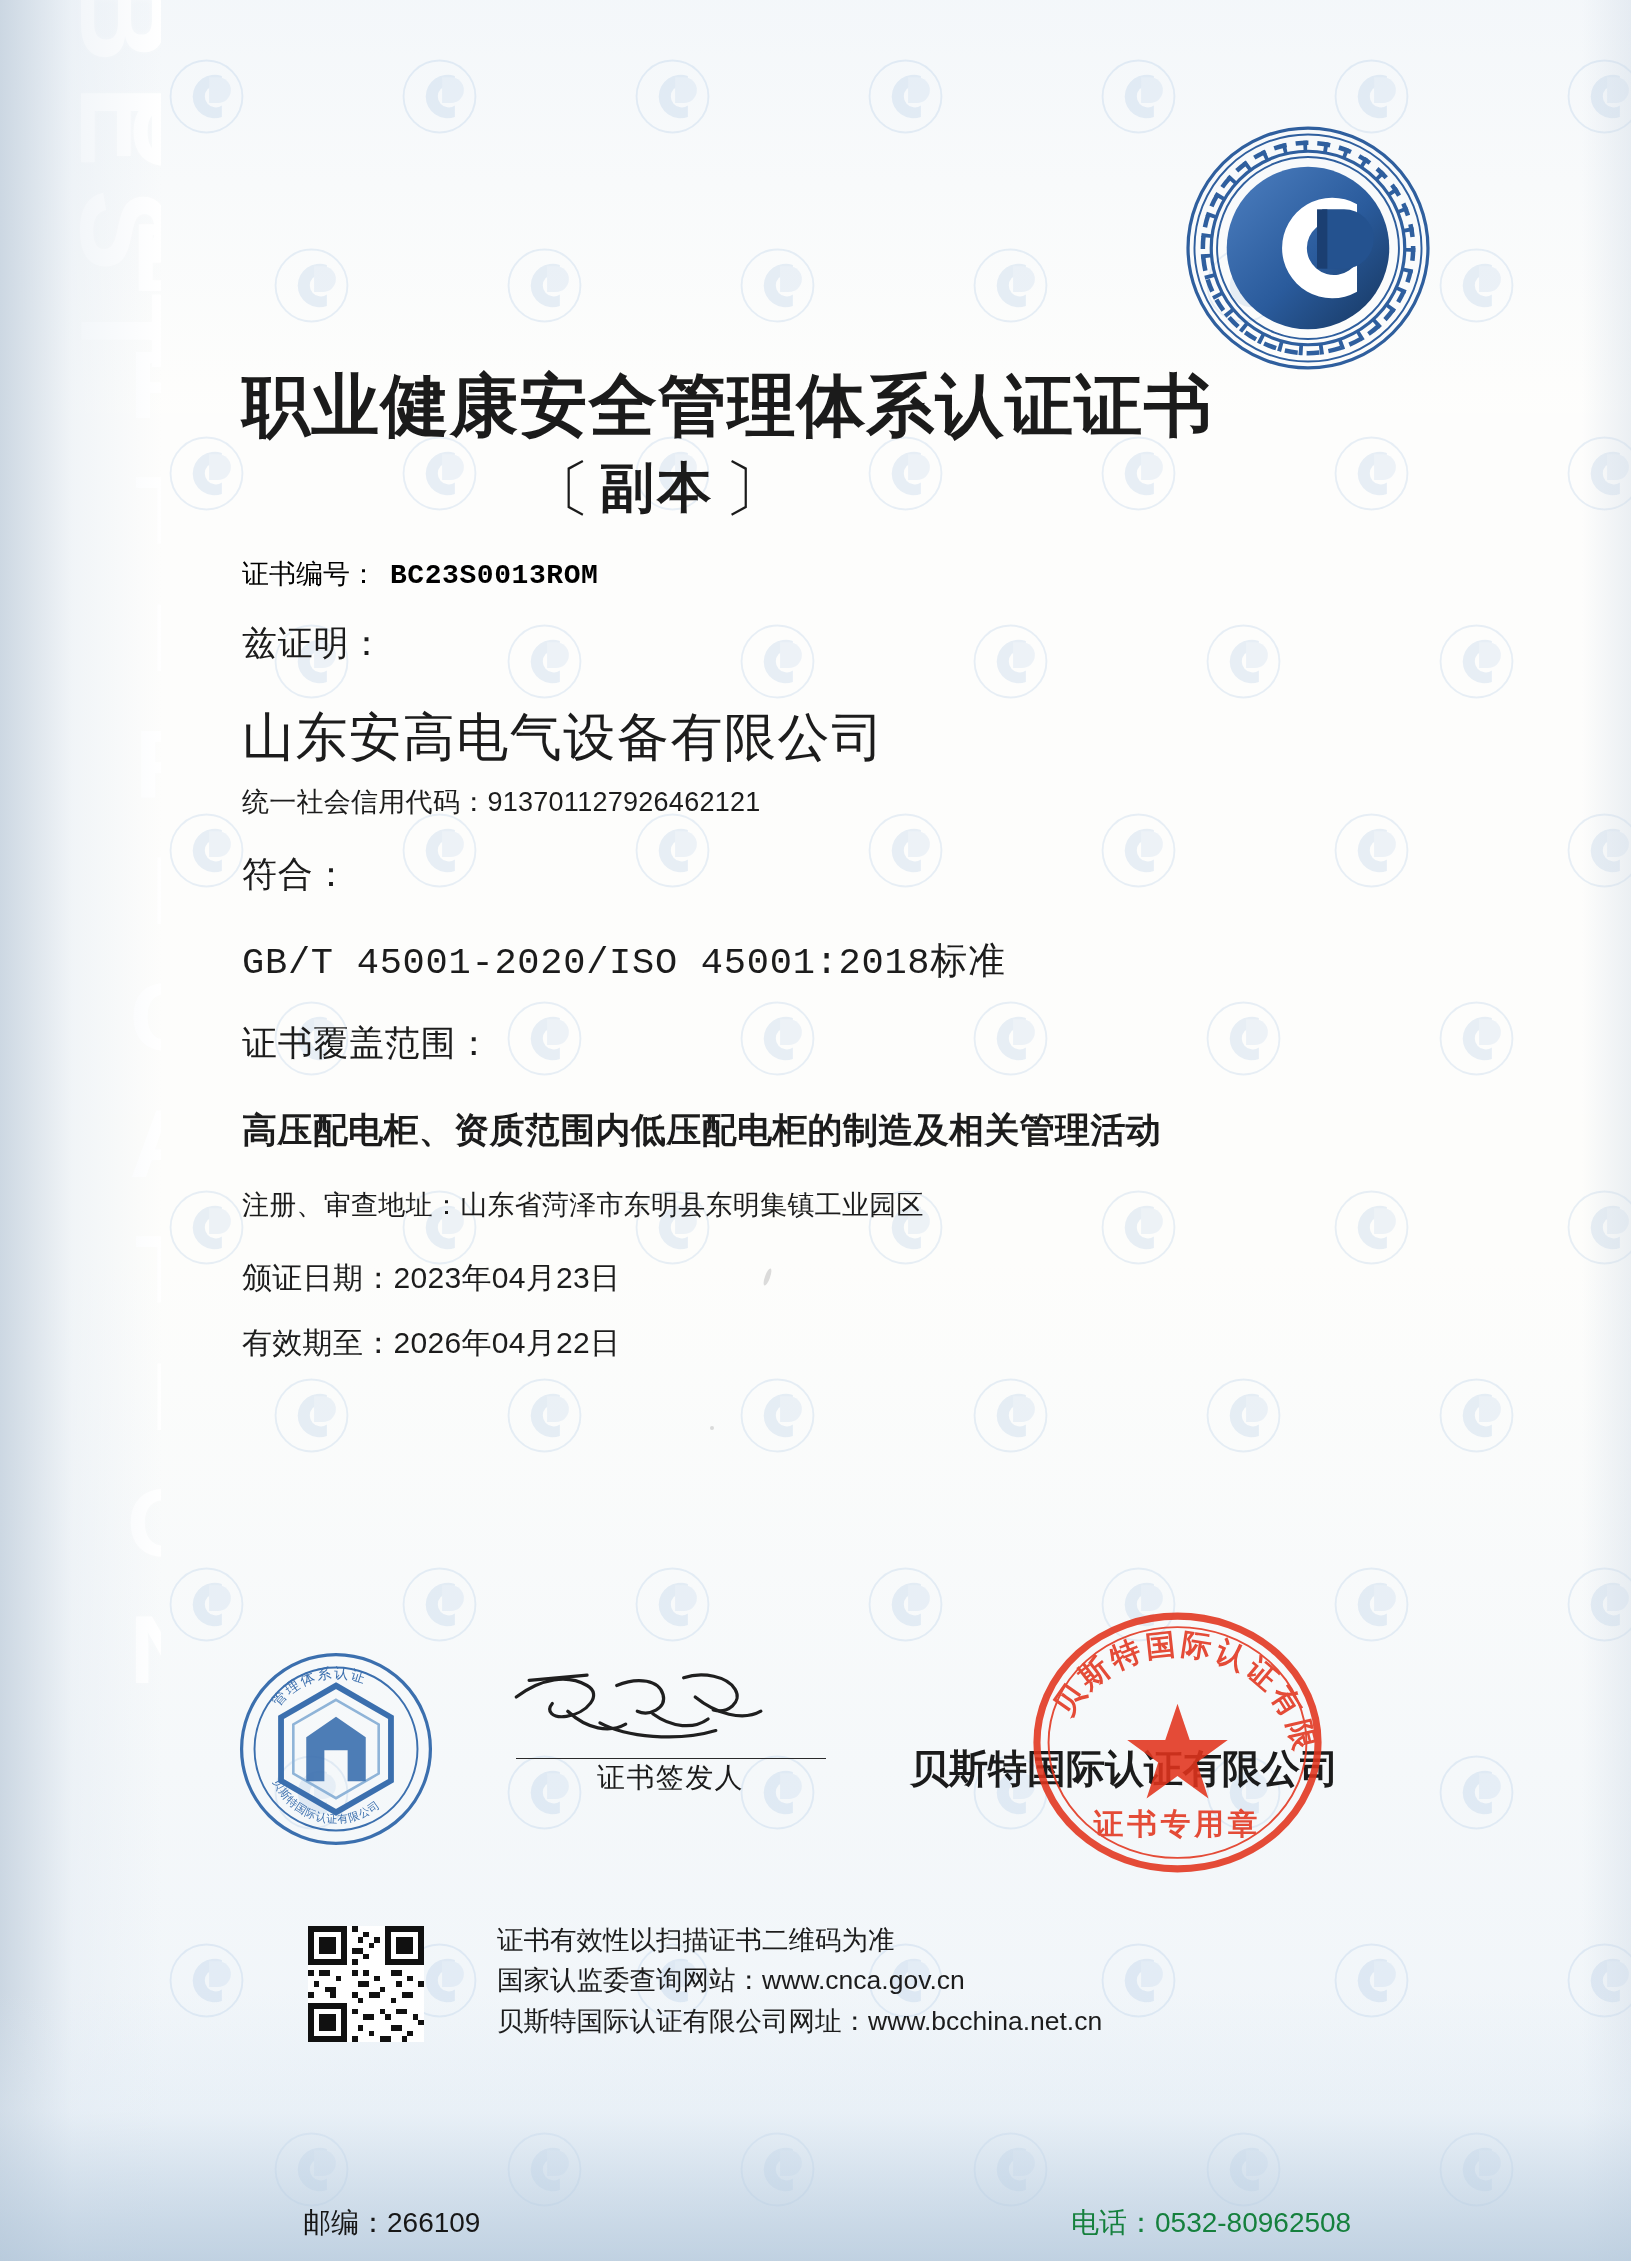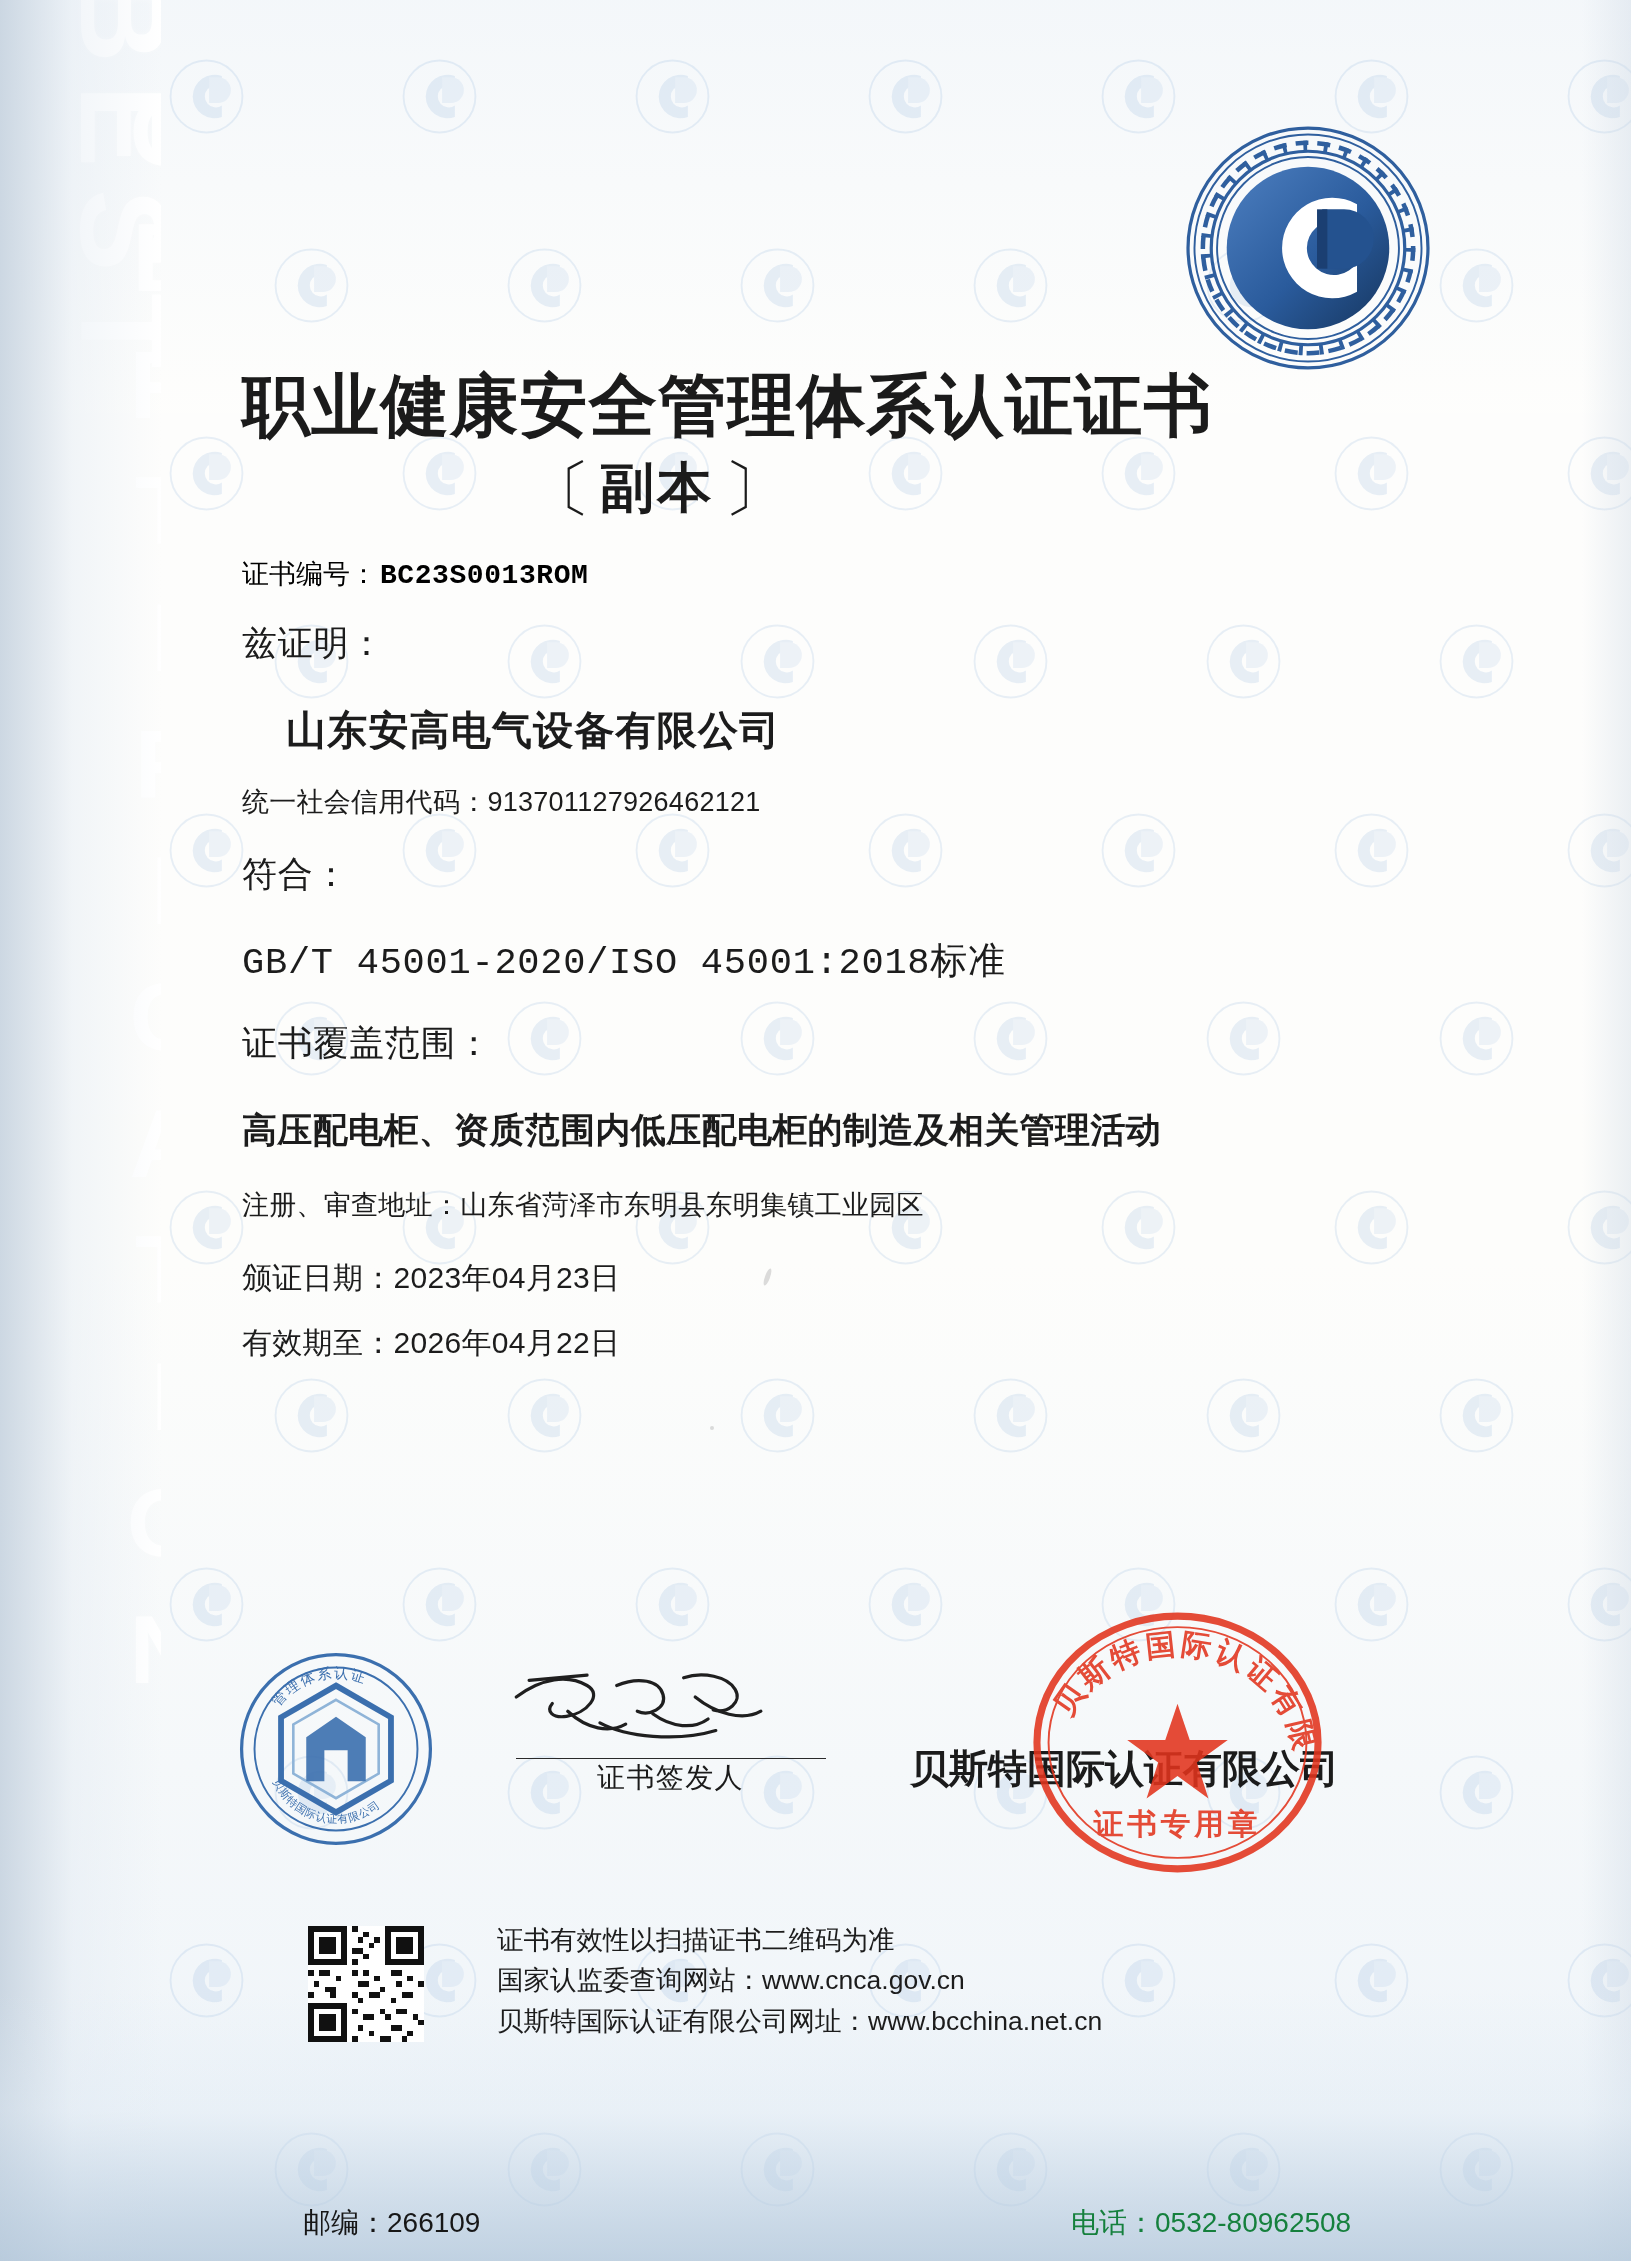--- a/index.html
+++ b/index.html
@@ -158,43 +158,42 @@
   .lbl-sm {
     font-size: 27px;
     letter-spacing: 0.01em;
   }
   .lbl-md {
     font-size: 35px;
     letter-spacing: 0.02em;
     text-align: right;
   }
   .val-big {
-    font-size: 40px;
-    font-weight: bold;
+    font-size: 52px;
+    font-weight: normal;
     letter-spacing: 0.03em;
-    margin-left: 44px;
   }
   .std-line {
     font-size: 37px;
     letter-spacing: 0.02em;
     font-family: "Liberation Mono", "DejaVu Sans Mono", monospace;
   }
   .scope-line {
     font-size: 35px;
     font-weight: bold;
     letter-spacing: 0.01em;
   }
 
   .cert-no-row {
     position: absolute;
     left: 242px;
     top: 556px;
     display: flex;
     align-items: baseline;
-    gap: 3px;
+    gap: 13px;
   }
   .cert-no-label { font-size: 27px; }
   .cert-no-value {
     font-family: "Liberation Mono", "DejaVu Sans Mono", monospace;
     font-size: 28px;
     font-weight: bold;
     letter-spacing: 0.02em;
   }
 
   

